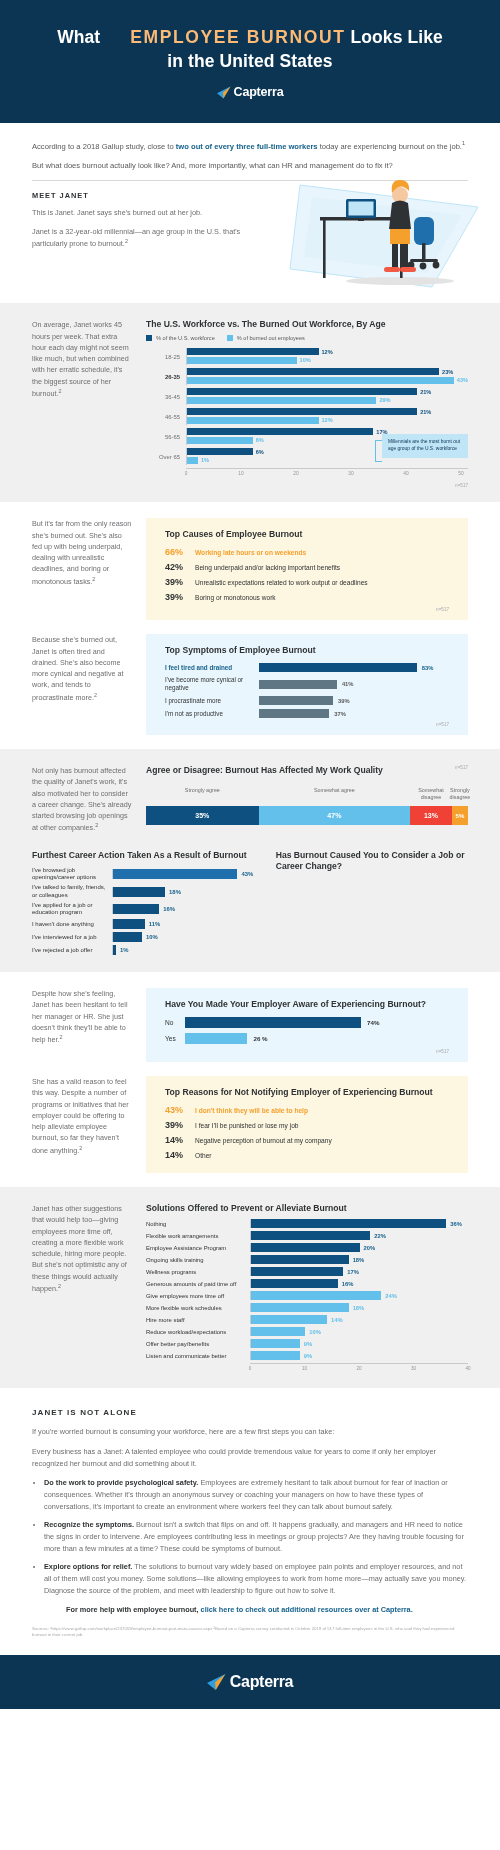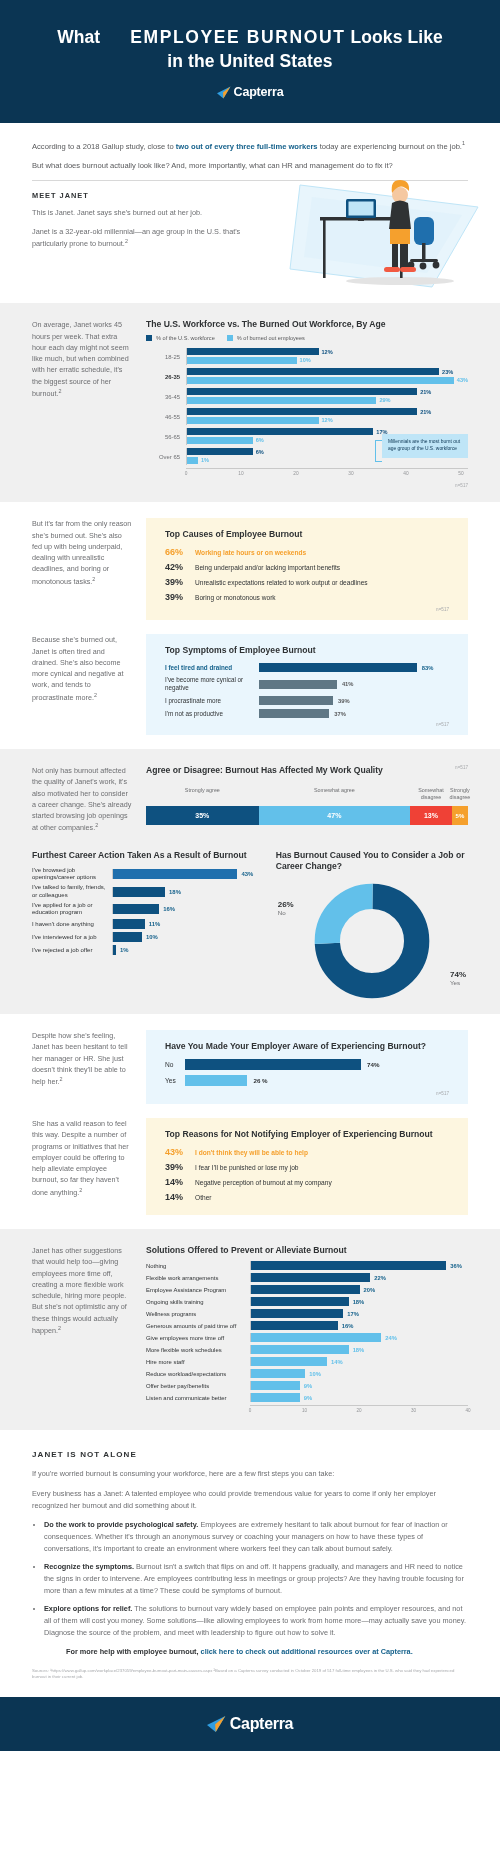--- a/index.html
+++ b/index.html
@@ -20,21 +20,21 @@
     text-align: center;
   }
   .hero h1 {
     color: #ffffff;
     font-size: 17.5px;
     line-height: 1.35;
     font-weight: bold;
     letter-spacing: .1px;
   }
   .hero h1 .hl {
-    color: #ffffff;
+    color: #fdba74;
     letter-spacing: 1.6px;
     margin-left: 25px;
   }
   .brand {
     margin-top: 12px;
     display: flex;
     align-items: center;
     justify-content: center;
     gap: 3px;
   }
@@ -587,34 +587,20 @@
           <div class="lbl">I've rejected a job offer</div>
           <div class="track">
               <div class="bar" style="width:2%"></div>
             <div class="val">1%</div>
             </div>
         </div>
       </div>
 
       <div class="panel" style="flex:.92">
         <h4 style="line-height:1.3">Has Burnout Caused You to Consider a Job or Career Change?</h4>
-        <div class="donutwrap">
-          <svg width="118" height="118" viewBox="0 0 42 42">
-            <circle cx="21" cy="21" r="15.9" fill="transparent" stroke="#0e5180" stroke-width="9" stroke-dasharray="74 26" stroke-dashoffset="25"></circle>
-            <circle cx="21" cy="21" r="15.9" fill="transparent" stroke="#62c0ea" stroke-width="9" stroke-dasharray="26 74" stroke-dashoffset="51"></circle>
-          </svg>
-          <div class="donutlbl" style="left:2px;top:22px">
-            <span>26%</span>
-            <small>No</small>
-          </div>
-          <div class="donutlbl" style="right:2px;bottom:14px">
-            <span>74%</span>
-            <small>Yes</small>
-          </div>
-        </div>
       </div>
     </div>
   </div>
 
   <div class="sec">
     <div class="row" style="margin-bottom:14px">
       <div class="narr">
         <span>Despite how she's feeling, Janet has been hesitant to tell her manager or HR. She just doesn't think they'll be able to help her.</span><sup>2</sup>
       </div>
       <div class="panel card blue">

